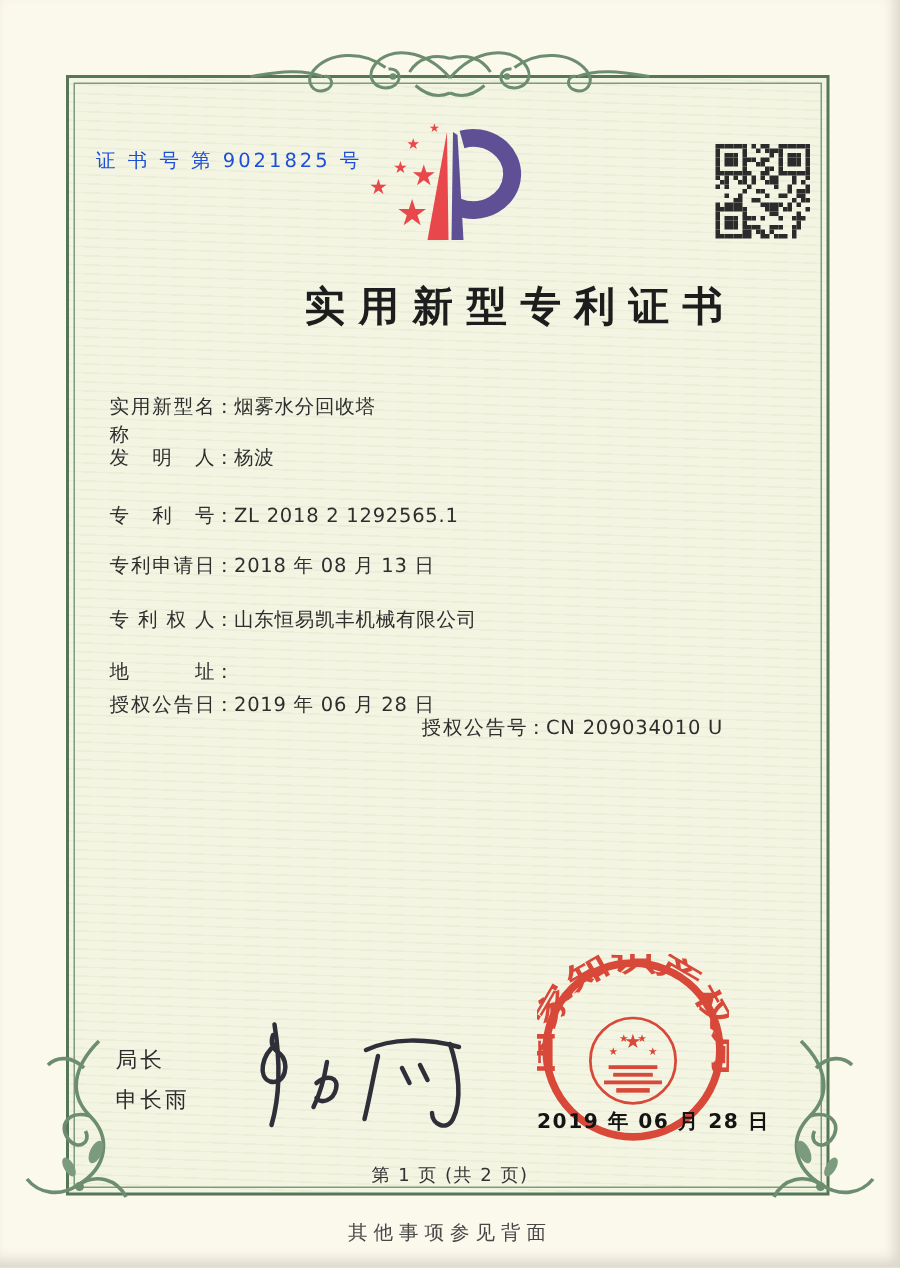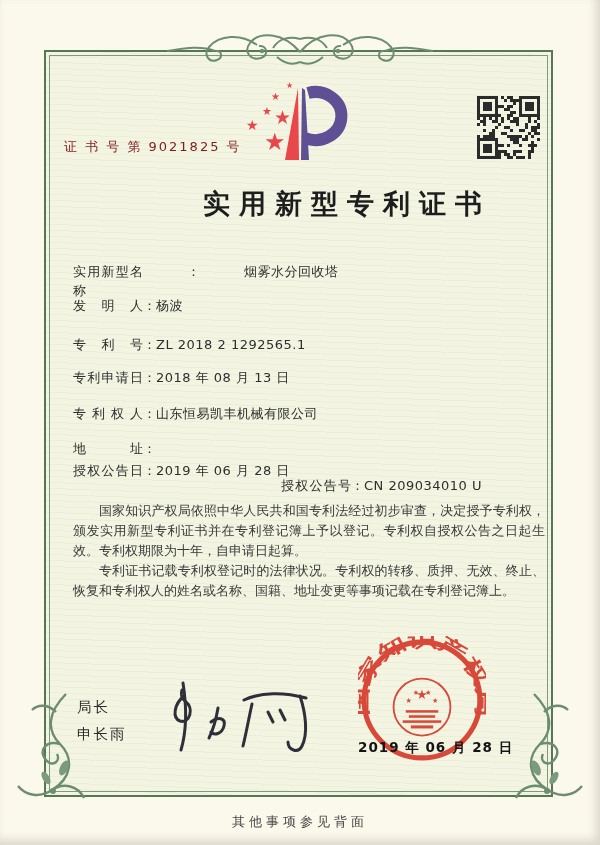--- a/index.html
+++ b/index.html
@@ -9,21 +9,21 @@
   
   .frame{position:absolute;left:44px;top:50px;width:505px;height:743px;
          border:2.5px solid #56765a;background:
            repeating-linear-gradient(2deg, rgba(160,180,130,.10) 0 1px, rgba(0,0,0,0) 1px 6px),
            #f3f5e2;}
   .frame::before{content:"";position:absolute;inset:3px;border:1px solid #7d9a80;}
   .orn{position:absolute;color:#6d8d70;}
   .orn svg{display:block;}
   .orn-right{transform:scaleX(-1);}
   
-  .cert-no{position:absolute;left:64px;top:98px;font-size:13px;letter-spacing:2px;color:#7f1d1d;margin-top:40px;}
+  .cert-no{position:absolute;left:64px;top:98px;font-size:13px;letter-spacing:2px;color:#1d4ed8;}
   .logo{position:absolute;left:238px;top:62px;width:124px;height:108px;}
   .logo .star{position:absolute;color:#e8474b;line-height:1;}
   .qr{position:absolute;left:477px;top:96px;width:63px;height:63px;display:grid;
       grid-template-columns:repeat(21,1fr);grid-template-rows:repeat(21,1fr);}
   .qr i{display:block;}
   .qr i.on{background:#2b2b2b;}
   .title{position:absolute;left:0;top:186px;width:100%;text-align:center;
          font-family:"DejaVu Serif",serif;font-weight:600;font-size:27px;
          letter-spacing:9px;color:#1d1d1d;margin-left:47px;}
   
@@ -552,21 +552,21 @@
       <i class="on"></i>
       <i></i>
       <i class="on"></i>
       <i></i>
       <i></i>
       <i></i>
     </div>
 
   <div class="title">实用新型专利证书</div>
 
-  <div class="frow" style="top:262px;gap:44px;">
+  <div class="frow" style="top:262px;">
     <span class="flabel">实用新型名称</span>
       <span class="fcolon">：</span>
       <span class="fval">烟雾水分回收塔</span>
   </div>
   <div class="frow" style="top:296px;">
     <span class="flabel">发明人</span>
       <span class="fcolon">：</span>
       <span class="fval">杨波</span>
   </div>
   <div class="frow" style="top:335px;">
@@ -592,24 +592,20 @@
     <span class="flabel">授权公告日</span>
       <span class="fcolon">：</span>
       <span class="fval">2019 年 06 月 28 日</span>
   </div>
   <div class="frow" style="left:281px;top:476px;">
     <span class="flabel">授权公告号</span>
       <span class="fcolon">：</span>
       <span class="fval">CN 209034010 U</span>
   </div>
 
-  <div class="paras">
-    <p>国家知识产权局依照中华人民共和国专利法经过初步审查，决定授予专利权，颁发实用新型专利证书并在专利登记簿上予以登记。专利权自授权公告之日起生效。专利权期限为十年，自申请日起算。</p>
-    <p>专利证书记载专利权登记时的法律状况。专利权的转移、质押、无效、终止、恢复和专利权人的姓名或名称、国籍、地址变更等事项记载在专利登记簿上。</p>
-  </div>
 
   <div class="signer">
     <div>局长</div>
     <div>申长雨</div>
   </div>
 
   <div class="sig">
     <svg width="150" height="78" viewBox="0 0 150 78">
       <g fill="none" stroke="#2e2f38" stroke-width="3" stroke-linecap="round">
         <path d="M 18 20 C 8 28 6 42 14 45 C 24 48 28 32 20 26 C 16 23 14 20 16 14"></path>
@@ -641,15 +637,16 @@
       <g fill="#d63c2e">
         <rect x="47" y="73" width="32" height="2.5"></rect>
         <rect x="50" y="78" width="26" height="2.5"></rect>
         <rect x="44" y="83" width="38" height="2.5"></rect>
         <rect x="52" y="88" width="22" height="3"></rect>
       </g>
     </svg>
   </div>
   <div class="seal-date">2019 年 06 月 28 日</div>
 
+  <div class="page-footer">第 1 页 (共 2 页)</div>
   <div class="back-note">其他事项参见背面</div>
 
 </div>
 
 </body></html>

